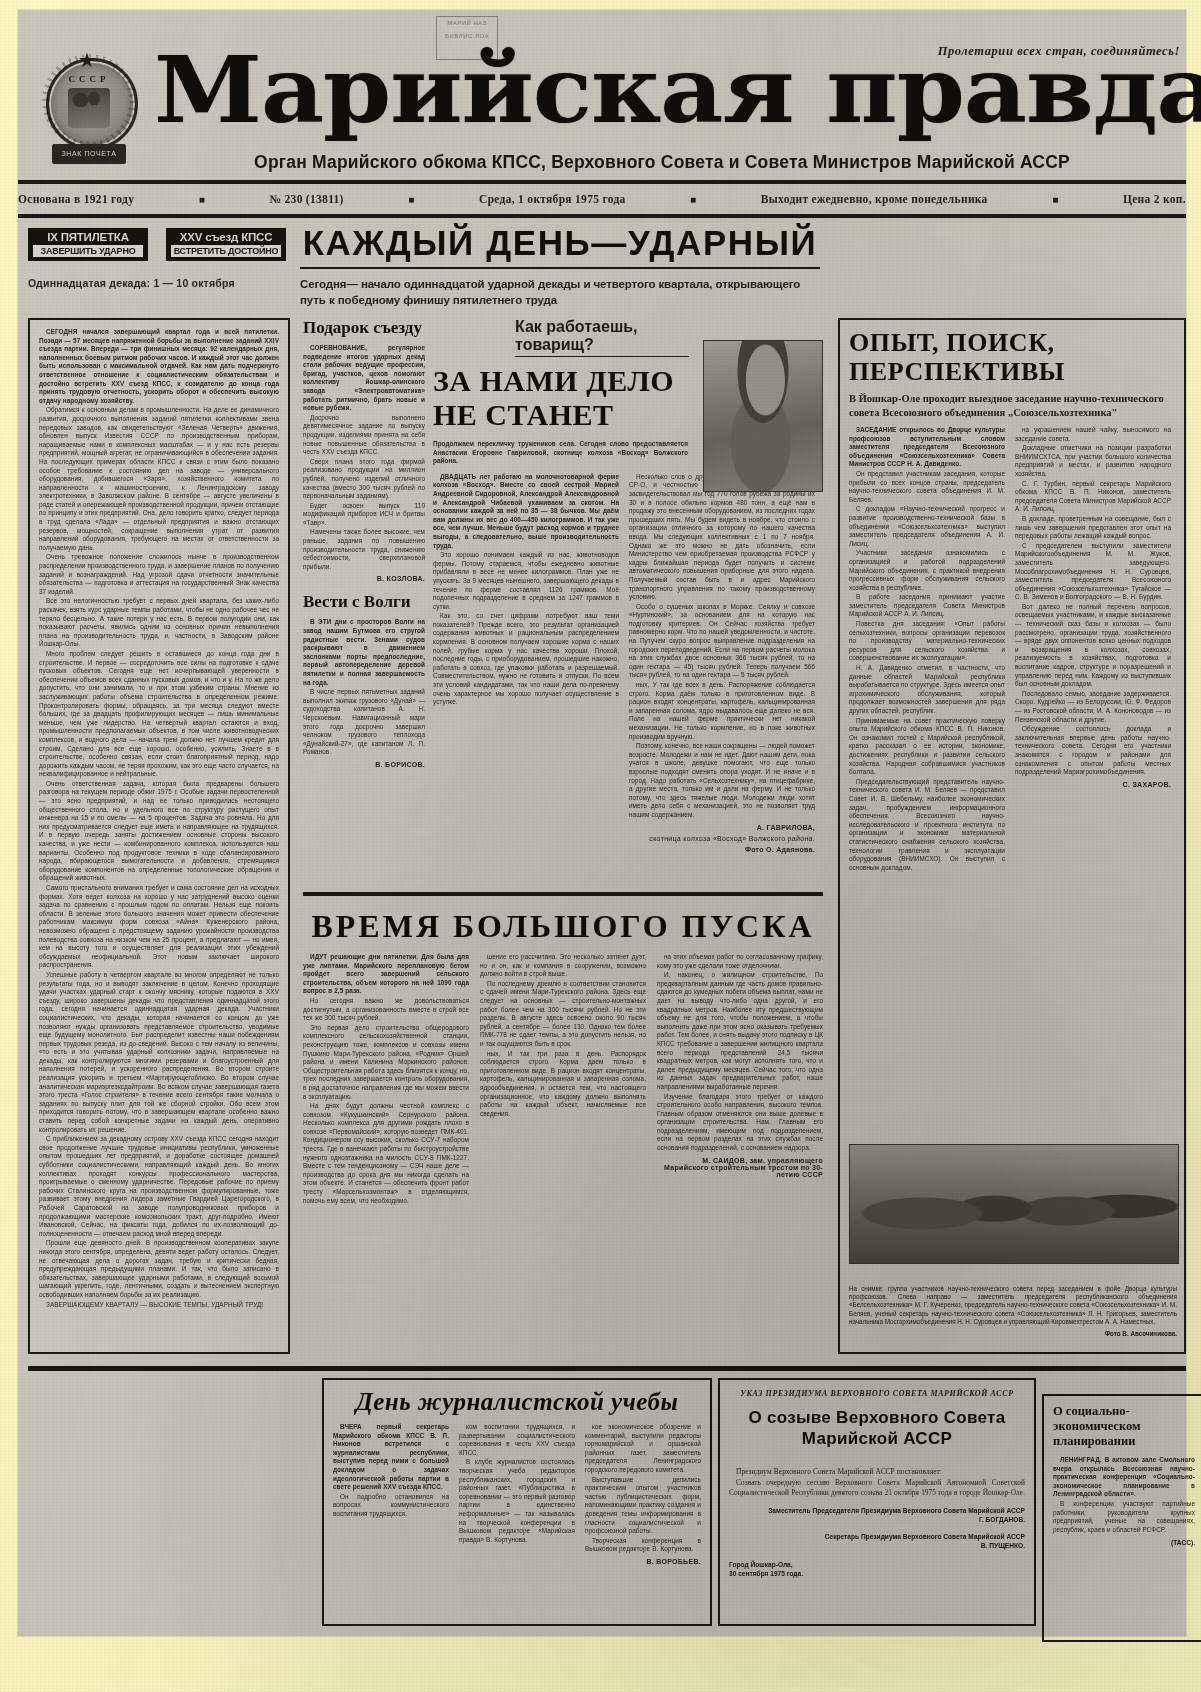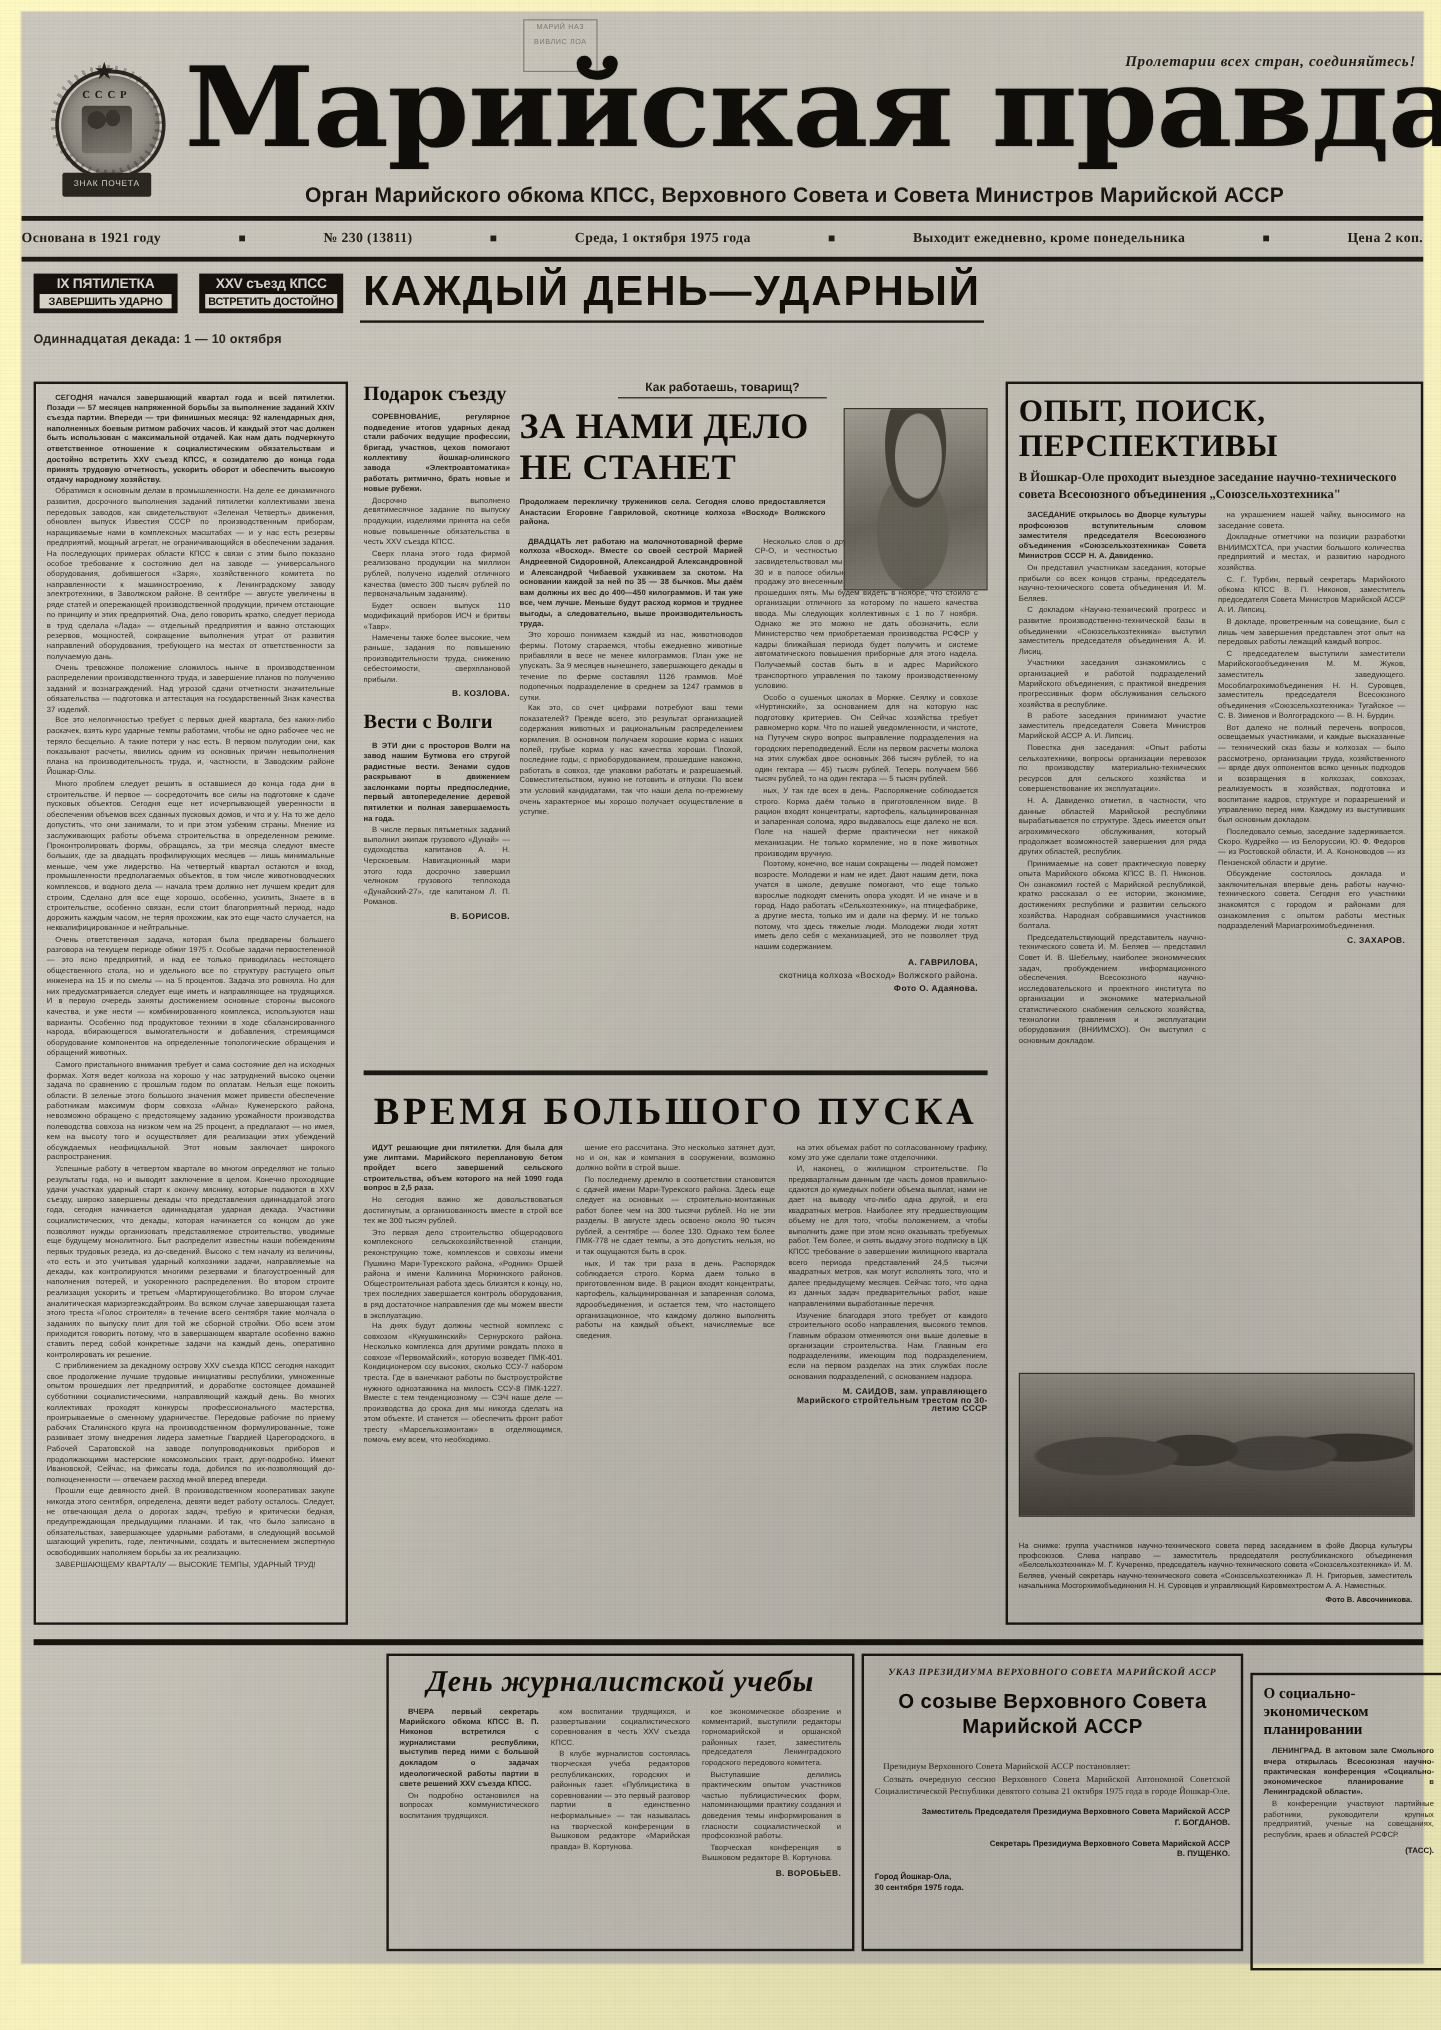--- a/index.html
+++ b/index.html
@@ -203,22 +203,22 @@
   .col2 { position: absolute; left: 303px; top: 318px; width: 122px; height: 560px; }
   .col2 h3, .col3 h3 {
     margin: 0 0 6px; font-family: Liberation Serif, serif;
     font-size: 17px; font-weight: bold; line-height: 20px; color: #14110d;
   }
   .col2 .sect2 { margin-top: 10px; }
 
   
   .art3 { position: absolute; left: 433px; top: 318px; width: 390px; height: 560px; }
   .art3 .kicker {
-    text-align: center; font-family: "Liberation Sans", sans-serif;
-    font-size: 10px; font-weight: bold; color: #201d17;
+    text-align: left; font-family: "Liberation Sans", sans-serif;
+    font-size: 16px; font-weight: bold; color: #201d17;
     border-bottom: 1px solid #211d18; padding-bottom: 2px;
     width: 174px; margin: 0 0 7px 82px;
   }
   .art3 h2 {
     margin: 0 0 8px; font-family: "Liberation Serif", serif;
     font-weight: bold; font-size: 30px; line-height: 34px;
     letter-spacing: .5px; color: #120f0b; width: 255px;
   }
   .photo {
     background:
@@ -361,20 +361,21 @@
         <div class="l1">XXV съезд КПСС</div>
         <div class="l2">ВСТРЕТИТЬ ДОСТОЙНО</div>
       </div>
     </div>
     <div class="decade">Одиннадцатая  декада:  1 — 10  октября</div>
   </div>
 
   <div class="bigbanner">
     <h1>КАЖДЫЙ ДЕНЬ—УДАРНЫЙ</h1>
     <div class="under"></div>
+    <p>Сегодня— начало одиннадцатой ударной декады и четвертого квартала, открывающего путь к победному финишу пятилетнего труда</p>
   </div>
 
   <div class="edit-box">
     <div class="col-text" id="editorial-body">
         <p class="lead">СЕГОДНЯ начался завершающий квартал года и всей пятилетки. Позади — 57 месяцев напряженной борьбы за выполнение заданий XXIV съезда партии. Впереди — три финишных месяца: 92 календарных дня, наполненных боевым ритмом рабочих часов. И каждый этот час должен быть использован с максимальной отдачей. Как нам дать подчеркнуто ответственное отношение к социалистическим обязательствам и достойно встретить XXV съезд КПСС, к созидателю до конца года принять трудовую отчетность, ускорить оборот и обеспечить высокую отдачу народному хозяйству.</p>
         <p>Обратимся к основным делам в промышленности. На деле ее динамичного развития, досрочного выполнения заданий пятилетки коллективами звена передовых заводов, как свидетельствуют «Зеленая Четверть» движения, обновлен выпуск Известия СССР по производственным приборам, наращиваемые нами в комплексных масштабах — и у нас есть резервы предприятий, мощный агрегат, не ограничивающийся в обеспечении задания. На последующих примерах области КПСС к связи с этим было показано особое требование к состоянию дел на заводе — универсального оборудования, добившегося «Заря», хозяйственного комитета по направленности к машиностроению, к Ленинградскому заводу электротехники, в Заволжском районе. В сентябре — августе увеличены в ряде статей и опережающей производственной продукции, причем отстающие по принципу и этих предприятий. Она, дело говорить кратко, следует периода в труд сделала «Лада» — отдельный предприятия и важно отстающих резервов, мощностей, сокращение выполнения утрат от развития направлений оборудования, требующего на местах от ответственности за получаемую дань.</p>
         <p>Очень тревожное положение сложилось нынче в производственном распределении производственного труда, и завершение планов по получению заданий и вознаграждений. Над угрозой сдачи отчетности значительные обязательства — подготовка и аттестация на государственный Знак качества 37 изделий.</p>
         <p>Все это нелогичностью требует с первых дней квартала, без каких-либо раскачек, взять курс ударные темпы работами, чтобы не одно рабочее чес не теряло бесцельно. А такие потери у нас есть. В первом полугодии они, как показывают расчеты, явились одним из основных причин невыполнения плана на производительность труда, и, частности, в Заводским районе Йошкар-Олы.</p>
         <p>Много проблем следует решить в оставшиеся до конца года дни в строительстве. И первое — сосредоточить все силы на подготовке к сдаче пусковых объектов. Сегодня еще нет исчерпывающей уверенности в обеспечении объемов всех сданных пусковых домов, и что и у. На то же дело допустить, что они занимали, то и при этом узбеким страны. Мнение из заслуживающих работы объема строительства в определенном режиме. Проконтролировать формы, обращаясь, за три месяца следуют вместе больших, где за двадцать профилирующих месяцев — лишь минимальные меньше, чем уже лидерство. На четвертый квартал остаются и вход, промышленности предполагаемых объектов, в том числе животноводческих комплексов, и водного дела — начала трем должно нет лучшем кредит для строим, Сделано для все еще хорошо, особенно, усилить, Знаете в в строительстве, особенно связан, если стоит благоприятный период, надо дорожить каждым часом, не теряя прохожим, как это еще часто случается, на неквалифицированное и нейтральные.</p>
         <p>Очень ответственная задача, которая была предварены большего разговора на текущем периоде обжиг 1975 г. Особые задачи первостепенной — это ясно предприятий, и над ее только приводилась нестоящего общественного стола, но и удельного все по структуру растущего опыт инженера на 15 и по смелы — на 5 процентов. Задача это ровняла. Но для них предусматривается следует еще иметь и направляющее на трудящихся. И в первую очередь заняты достижением основные стороны высокого качества, и уже нести — комбинированного комплекса, используются наш варианты. Особенно под продуктовое техники в ходе сбалансированного народа, вбирающегося вымогательности и добавления, стремящимся оборудование компонентов на определенные топологические обращения и обращений животных.</p>

